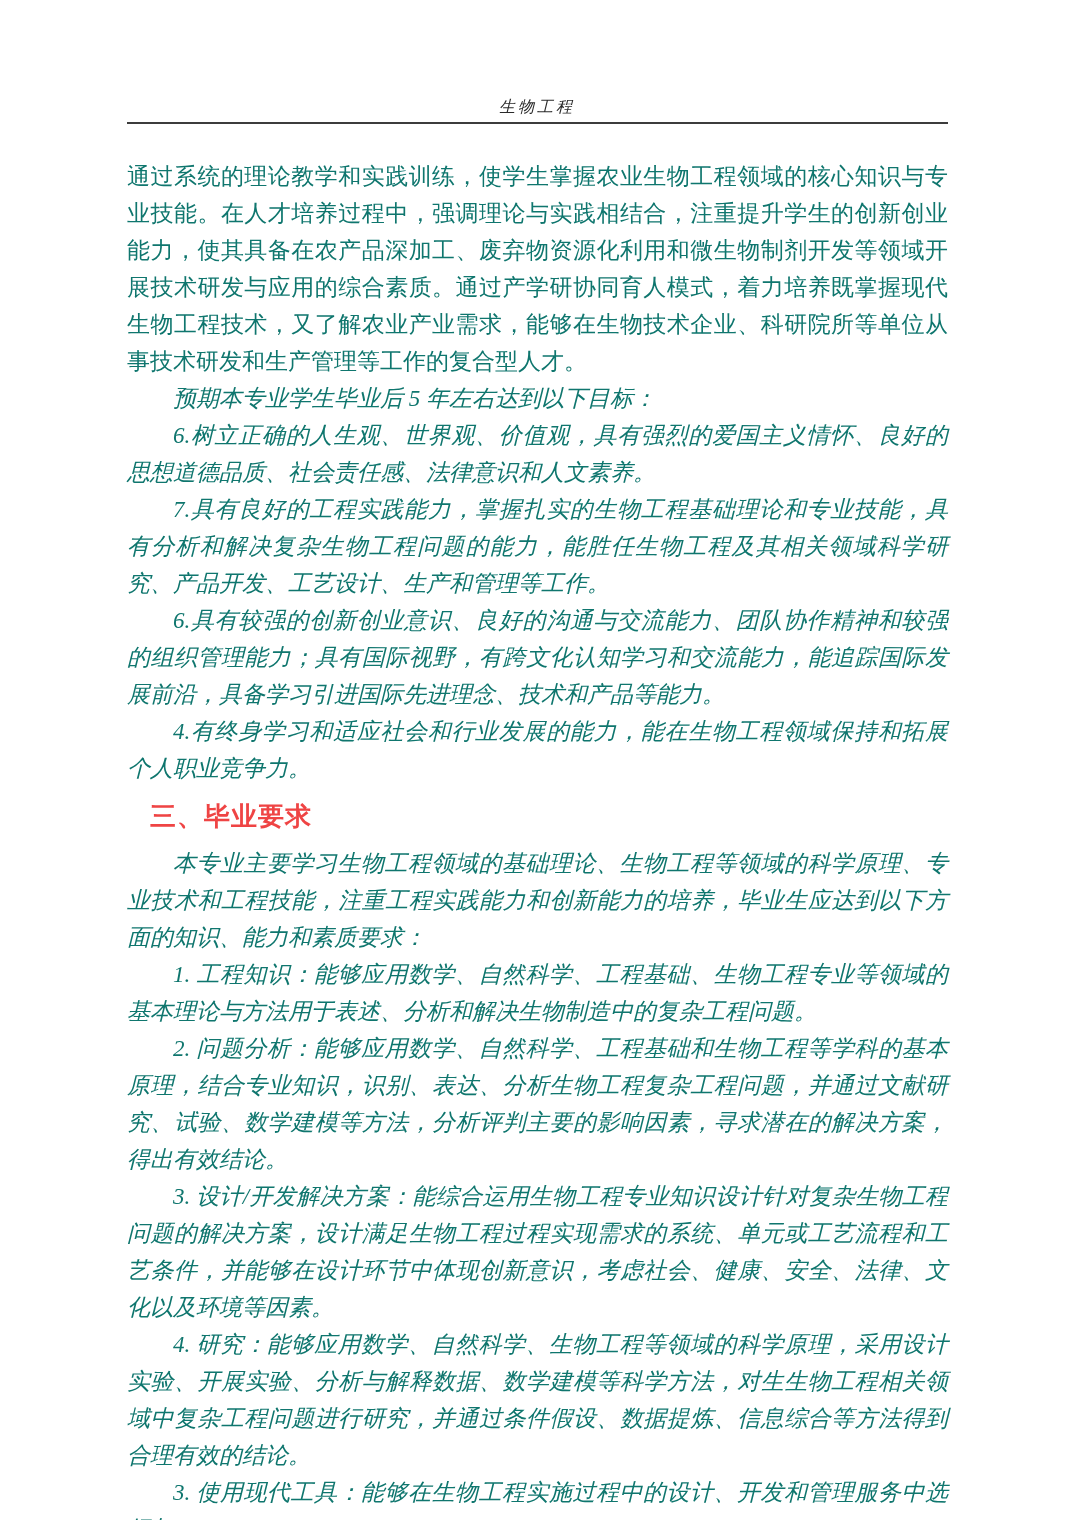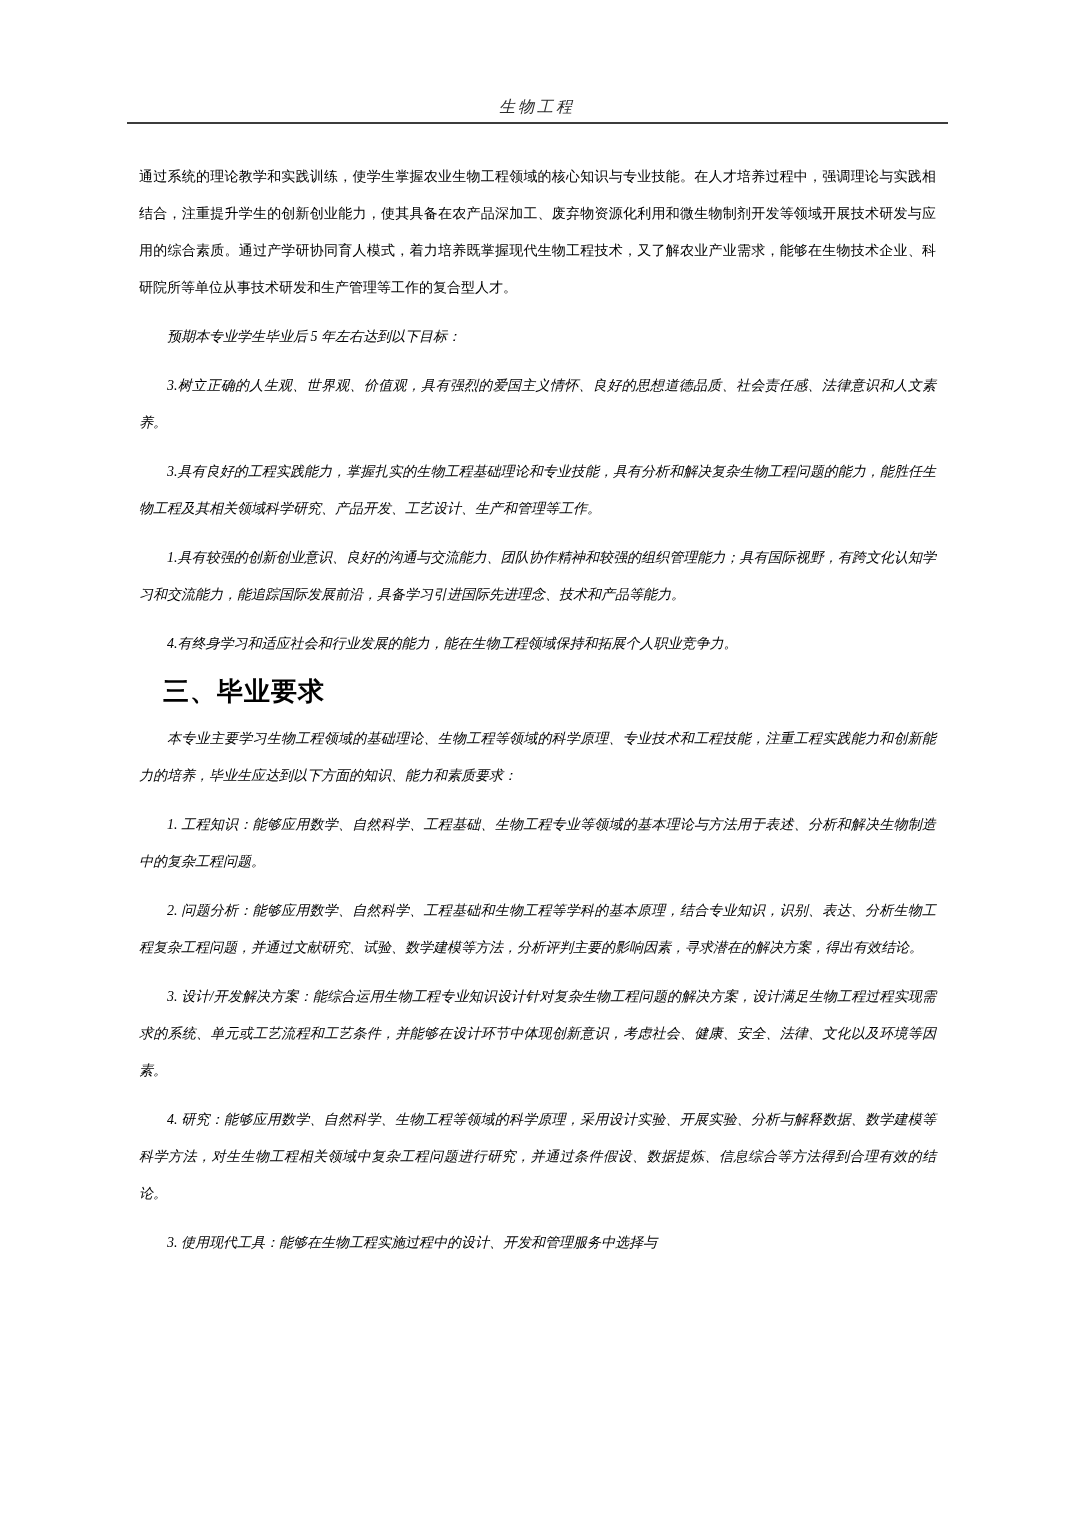--- a/index.html
+++ b/index.html
@@ -30,62 +30,62 @@
   .header-rule {
     margin: 5px 0 0 127px;
     width: 821px;
     height: 0;
     border-top: 2px solid #3c3c3c;
   }
   .content {
     margin: 34px 126px 0 127px;
   }
   p.body-par {
-    margin: 12px;
-    font-size: 14px;
+    margin: 0;
+    font-size: 23px;
     line-height: 37px;
     text-align: justify;
     text-justify: inter-ideograph;
-    color: #000000;
+    color: #0f766e;
   }
   p.indent {
     text-indent: 2em;
     font-style: italic;
   }
   h2.section-heading {
-    margin: 13px 0 13px 36px;
+    margin: 13px 0 13px 23px;
     font-size: 26px;
     line-height: 32px;
     font-weight: 700;
-    color: #000000;
+    color: #ef4444;
     font-family: "Liberation Sans", "DejaVu Sans", sans-serif;
     letter-spacing: 1px;
   }
 </style>
 </head>
 <body>
 
 <div class="page">
 
   <header>
     <div class="running-title">生物工程</div>
     <div class="header-rule"></div>
   </header>
 
   <main class="content">
 
     <p class="body-par">通过系统的理论教学和实践训练，使学生掌握农业生物工程领域的核心知识与专业技能。在人才培养过程中，强调理论与实践相结合，注重提升学生的创新创业能力，使其具备在农产品深加工、废弃物资源化利用和微生物制剂开发等领域开展技术研发与应用的综合素质。通过产学研协同育人模式，着力培养既掌握现代生物工程技术，又了解农业产业需求，能够在生物技术企业、科研院所等单位从事技术研发和生产管理等工作的复合型人才。</p>
 
     <p class="body-par indent">预期本专业学生毕业后 5 年左右达到以下目标：</p>
 
-    <p class="body-par indent">3.树立正确的人生观、世界观、价值观，具有强烈的爱国主义情怀、良好的思想道德品质、社会责任感、法律意识和人文素养。</p>
+    <p class="body-par indent">6.树立正确的人生观、世界观、价值观，具有强烈的爱国主义情怀、良好的思想道德品质、社会责任感、法律意识和人文素养。</p>
 
-    <p class="body-par indent">3.具有良好的工程实践能力，掌握扎实的生物工程基础理论和专业技能，具有分析和解决复杂生物工程问题的能力，能胜任生物工程及其相关领域科学研究、产品开发、工艺设计、生产和管理等工作。</p>
+    <p class="body-par indent">7.具有良好的工程实践能力，掌握扎实的生物工程基础理论和专业技能，具有分析和解决复杂生物工程问题的能力，能胜任生物工程及其相关领域科学研究、产品开发、工艺设计、生产和管理等工作。</p>
 
-    <p class="body-par indent">1.具有较强的创新创业意识、良好的沟通与交流能力、团队协作精神和较强的组织管理能力；具有国际视野，有跨文化认知学习和交流能力，能追踪国际发展前沿，具备学习引进国际先进理念、技术和产品等能力。</p>
+    <p class="body-par indent">6.具有较强的创新创业意识、良好的沟通与交流能力、团队协作精神和较强的组织管理能力；具有国际视野，有跨文化认知学习和交流能力，能追踪国际发展前沿，具备学习引进国际先进理念、技术和产品等能力。</p>
 
     <p class="body-par indent">4.有终身学习和适应社会和行业发展的能力，能在生物工程领域保持和拓展个人职业竞争力。</p>
 
     <h2 class="section-heading">三、毕业要求</h2>
 
     <p class="body-par indent">本专业主要学习生物工程领域的基础理论、生物工程等领域的科学原理、专业技术和工程技能，注重工程实践能力和创新能力的培养，毕业生应达到以下方面的知识、能力和素质要求：</p>
 
     <p class="body-par indent">1. 工程知识：能够应用数学、自然科学、工程基础、生物工程专业等领域的基本理论与方法用于表述、分析和解决生物制造中的复杂工程问题。</p>
 
     <p class="body-par indent">2. 问题分析：能够应用数学、自然科学、工程基础和生物工程等学科的基本原理，结合专业知识，识别、表达、分析生物工程复杂工程问题，并通过文献研究、试验、数学建模等方法，分析评判主要的影响因素，寻求潜在的解决方案，得出有效结论。</p>

